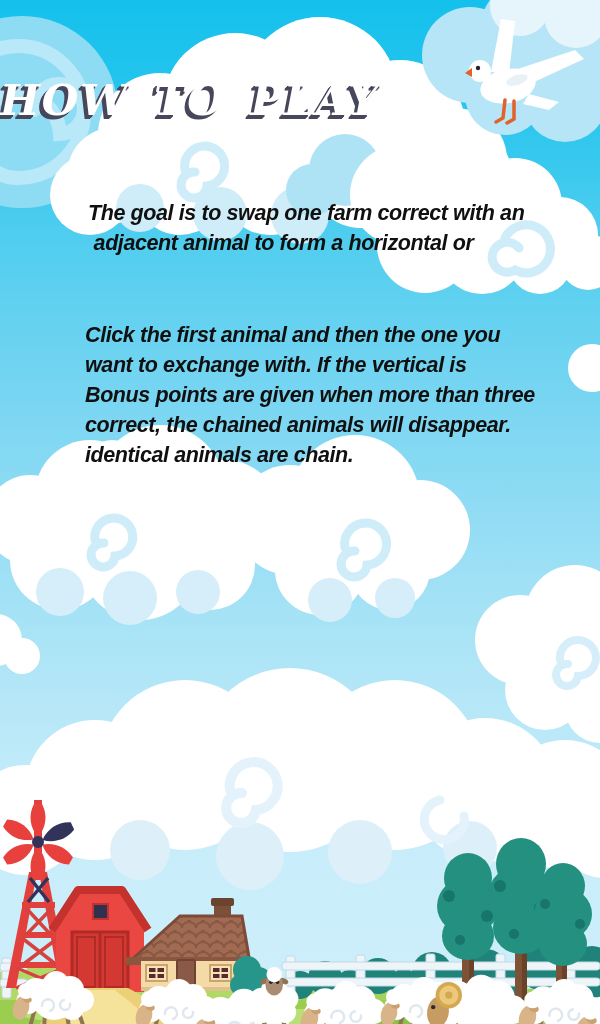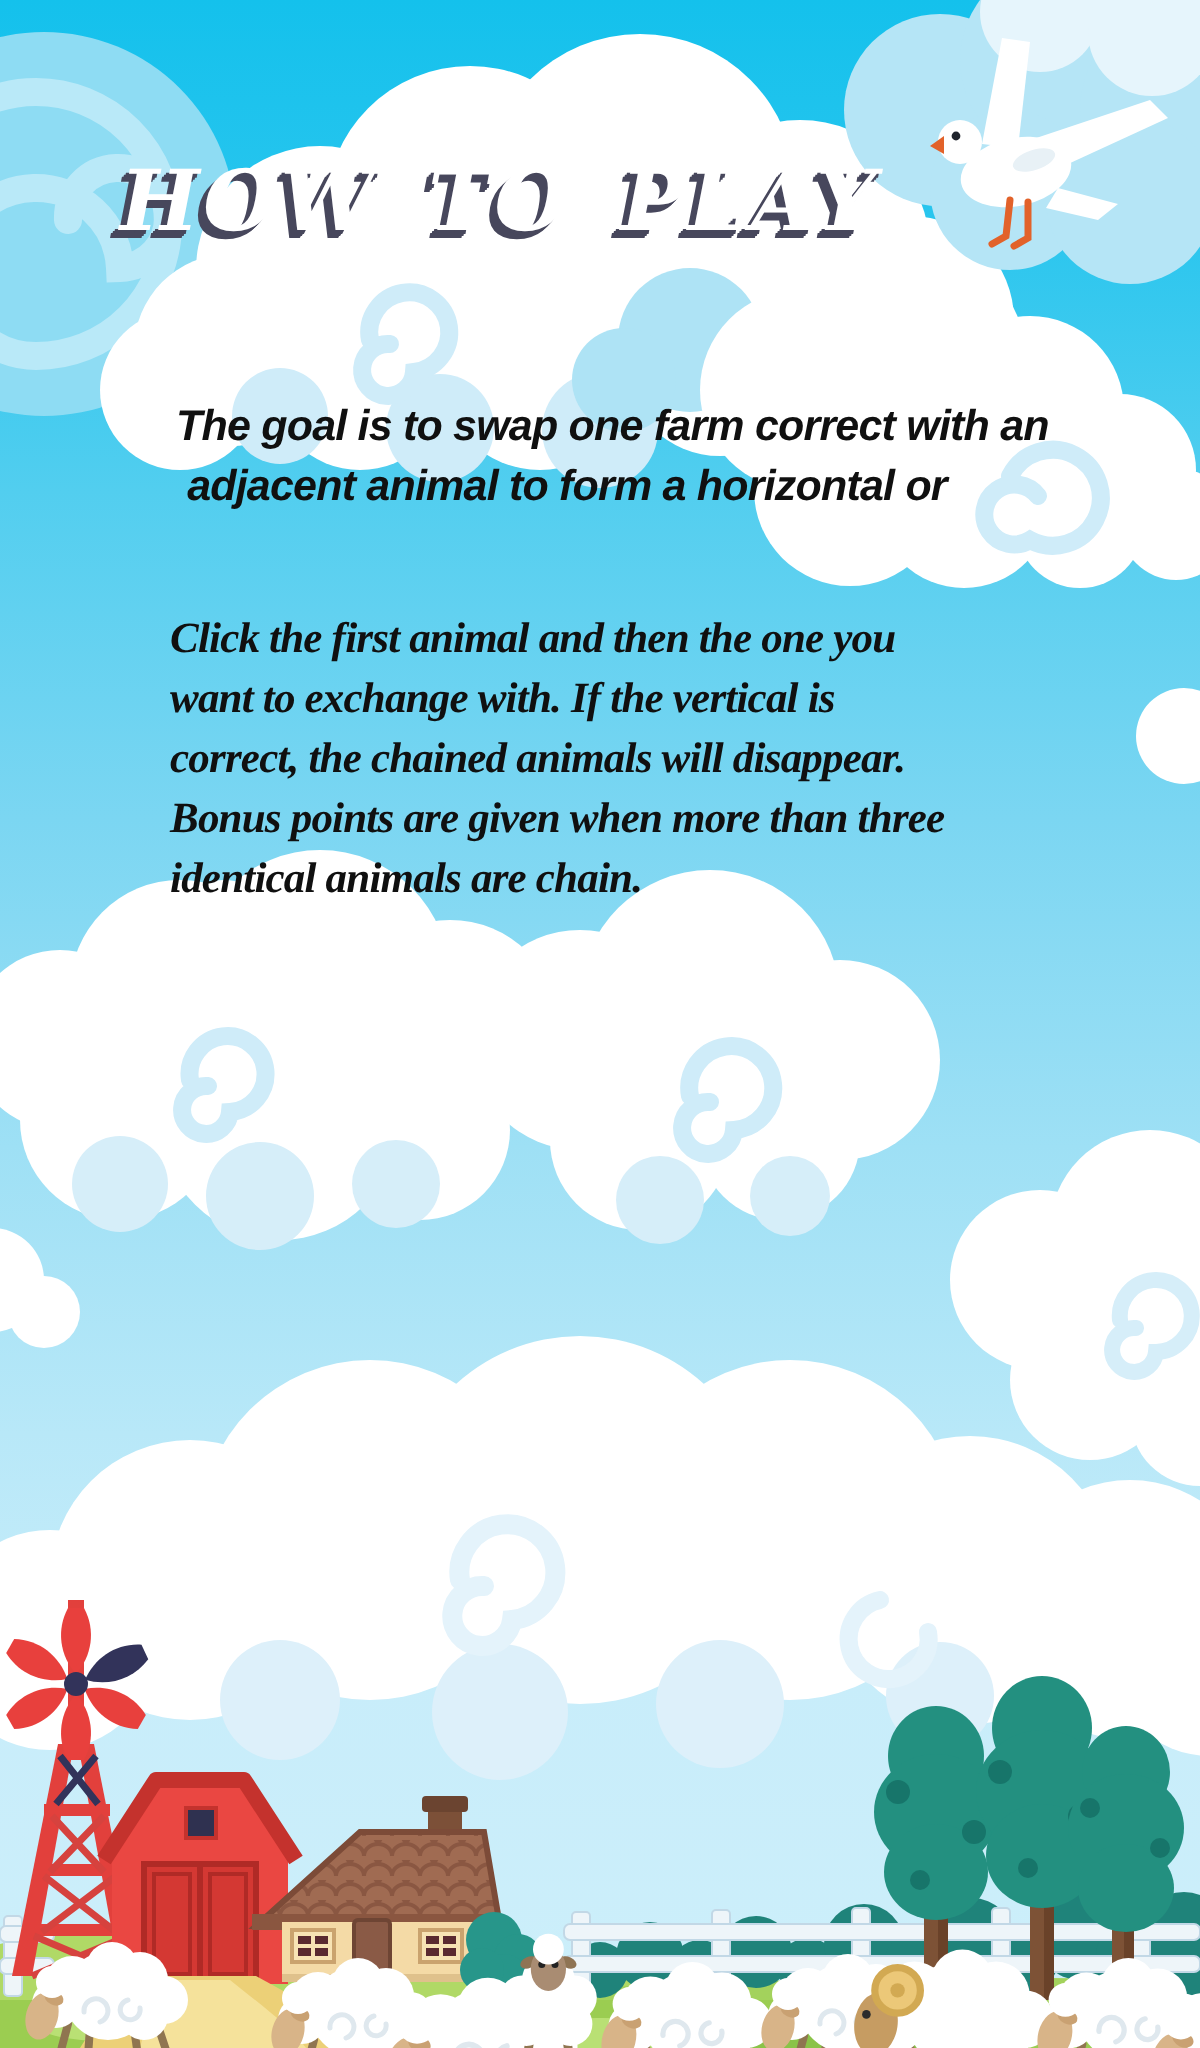--- a/index.html
+++ b/index.html
@@ -3,34 +3,34 @@
 <meta charset="utf-8">
 <style>
   html,body{margin:0;padding:0;background:#222;}
   .screen{
     position:relative;width:600px;height:1024px;overflow:hidden;
     background:linear-gradient(180deg,#14c1ec 0%,#27c5ee 10%,#52ceef 24%,#7bd6f2 40%,#9ee0f5 56%,#b8e8f8 70%,#c8edfa 82%,#cdeffa 100%);
     font-family:"Liberation Sans",sans-serif;
   }
   svg.layer{position:absolute;left:0;top:0;width:600px;height:1024px;}
   .title{
-    position:absolute;left:0;top:48px;width:500px;text-align:center;
+    position:absolute;left:0;top:48px;width:500px;
     font-family:"DejaVu Serif",serif;font-style:italic;font-weight:700;
     font-size:42px;letter-spacing:2px;word-spacing:8px;color:#ffffff;
     text-shadow:-4px 4px 0 #47475c,-2px 2px 0 #47475c,-3px 3px 0 #47475c;
     z-index:30;
   }
   .bird{position:absolute;left:463px;top:14px;width:137px;height:112px;z-index:31;}
   .para{
     position:absolute;z-index:30;color:#101010;
     font-style:italic;font-weight:700;font-size:21.5px;line-height:30px;letter-spacing:-0.4px;
   }
   .para .line{white-space:pre;}
   #p1{left:88px;top:198px;}
-  #p2{left:85px;top:304px;font-family:Liberation Serif, serif;}
+  #p2{left:85px;top:320px;}
 </style>
 </head>
 <body>
 
 <div class="screen">
 
   <svg class="layer" viewBox="0 0 600 1024" aria-hidden="true">
 
     <g>
       <circle cx="22" cy="112" r="96" fill="#8edcf3"></circle>
@@ -436,18 +436,18 @@
   </svg>
 
   <div class="para" id="p1">
     <div class="line">The goal is to swap one farm correct with an</div>
     <div class="line"> adjacent animal to form a horizontal or</div>
   </div>
 
   <div class="para" id="p2">
     <div class="line">Click the first animal and then the one you</div>
     <div class="line">want to exchange with. If the vertical is</div>
+    <div class="line">Bonus points are given when more than three</div>
     <div class="line">correct, the chained animals will disappear.</div>
-    <div class="line">Bonus points are given when more than three</div>
     <div class="line">identical animals are chain.</div>
   </div>
 
 </div>
 
 </body></html>

